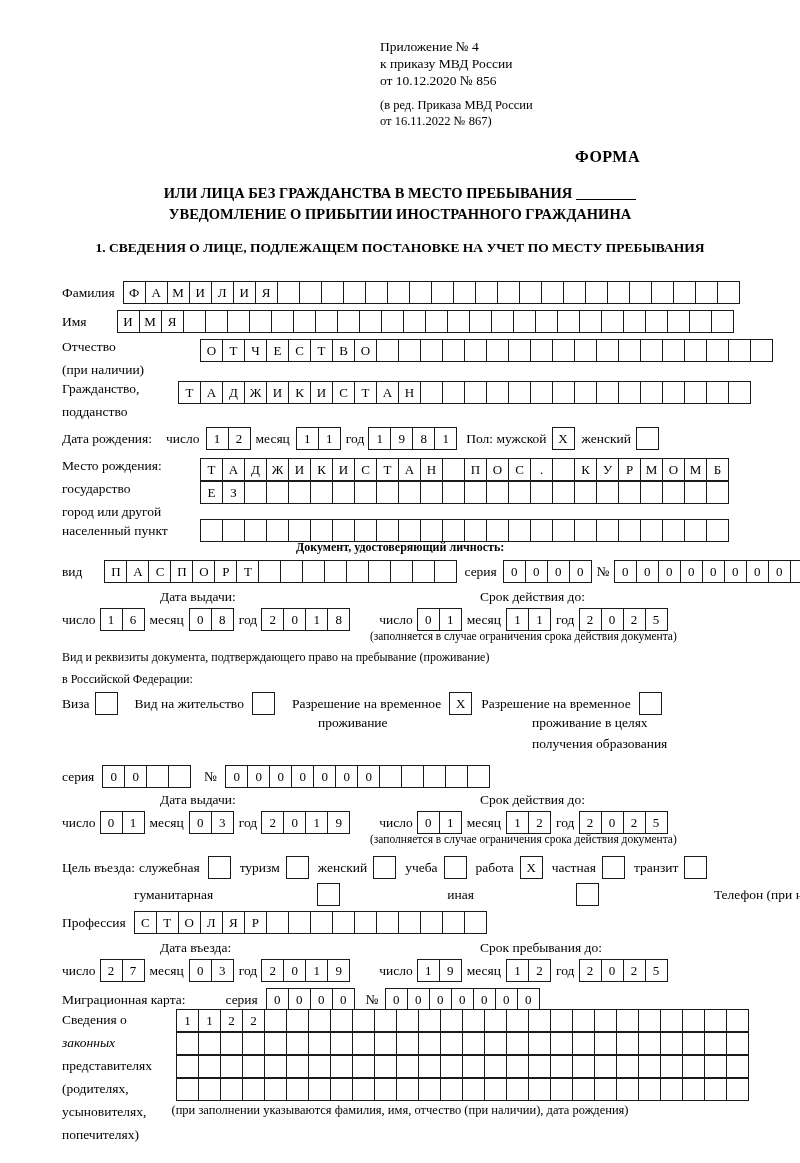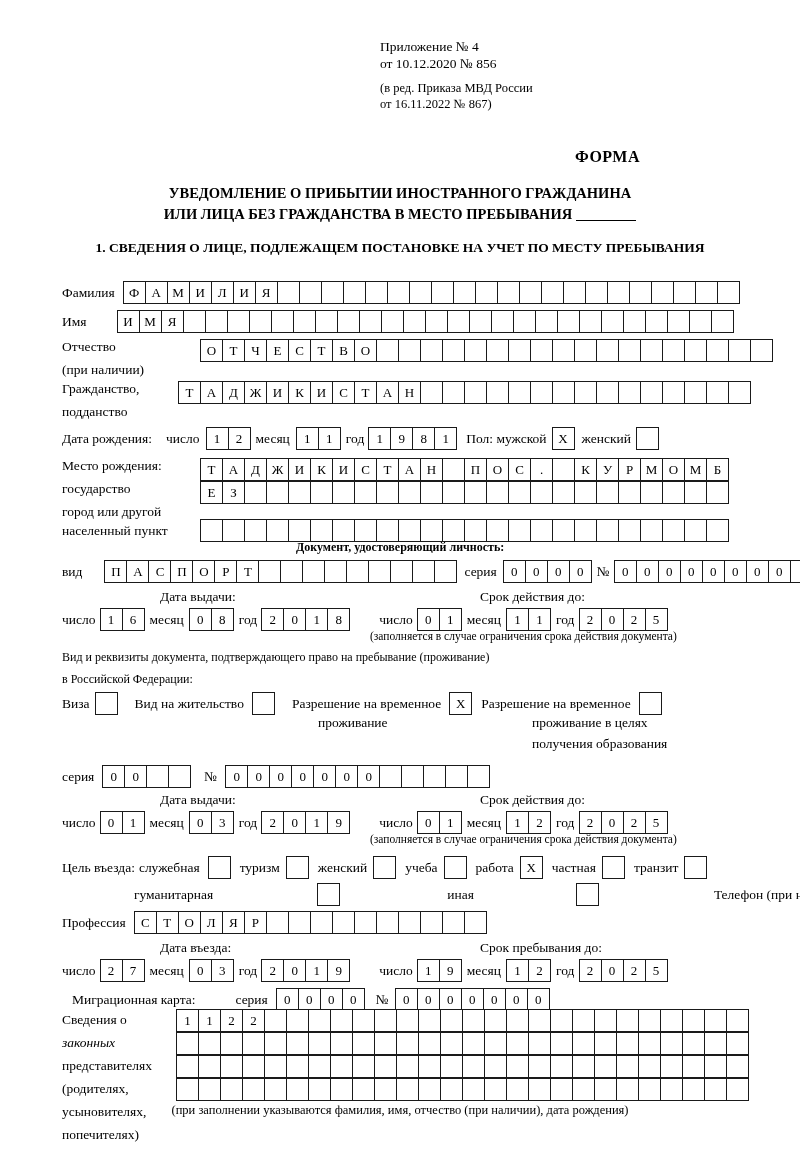--- a/index.html
+++ b/index.html
@@ -80,31 +80,32 @@
     font-size: 12.5px;
   }
 </style>
 </head>
 <body>
 
 <div class="page">
 
   <div class="hdr">
     <div>Приложение № 4</div>
+    <div>к приказу МВД России</div>
     <div>от 10.12.2020 № 856</div>
     <div class="gap"></div>
     <div class="small">(в ред. Приказа МВД России</div>
     <div class="small">от 16.11.2022 № 867)</div>
   </div>
 
   <div class="forma">ФОРМА</div>
 
   <div class="title">
+    <div><span>ИЛИ ЛИЦА БЕЗ ГРАЖДАНСТВА В МЕСТО ПРЕБЫВАНИЯ</span><span class="u"></span></div>
     <div>УВЕДОМЛЕНИЕ О ПРИБЫТИИ ИНОСТРАННОГО ГРАЖДАНИНА</div>
-    <div><span>ИЛИ ЛИЦА БЕЗ ГРАЖДАНСТВА В МЕСТО ПРЕБЫВАНИЯ</span><span class="u"></span></div>
   </div>
 
   <div class="section1">1. СВЕДЕНИЯ О ЛИЦЕ, ПОДЛЕЖАЩЕМ ПОСТАНОВКЕ НА УЧЕТ ПО МЕСТУ ПРЕБЫВАНИЯ</div>
 
   <div id="body-rows">
       <div class="row" style="top: 281px; left: 62px;">
         <span class="lbl ">Фамилия</span>
         <span style="display:inline-block;width:8px"></span>
         <span class="boxes">
           <span class="bx ">Ф</span>
@@ -717,21 +718,21 @@
         <span style="display:inline-block;width:6px"></span>
         <span class="lbl ">год</span>
         <span style="display:inline-block;width:4px"></span>
         <span class="boxes">
           <span class="bx ">2</span>
           <span class="bx ">0</span>
           <span class="bx ">2</span>
           <span class="bx ">5</span>
         </span>
       </div>
-      <div class="row" style="top: 988px; left: 72px;">
+      <div class="row" style="top: 988px; left: 62px;">
         <span class="lbl ">Миграционная карта:</span>
         <span style="display:inline-block;width:40px"></span>
         <span class="lbl ">серия</span>
         <span style="display:inline-block;width:8px"></span>
         <span class="boxes">
           <span class="bx ">0</span>
           <span class="bx ">0</span>
           <span class="bx ">0</span>
           <span class="bx ">0</span>
         </span>

